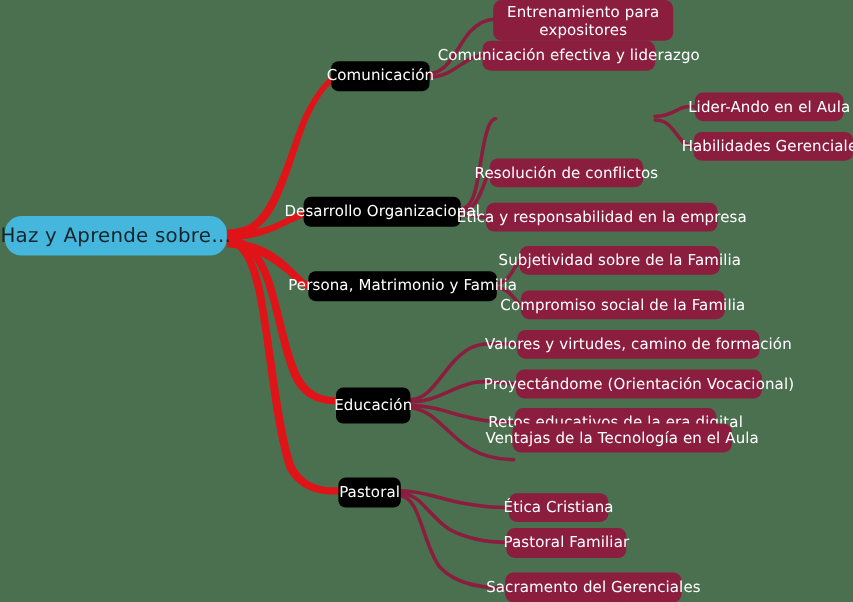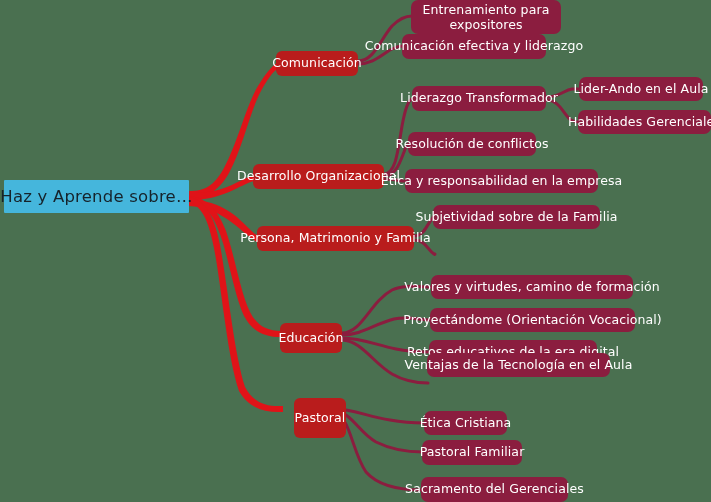--- a/index.html
+++ b/index.html
@@ -34,26 +34,26 @@
     color: #ffffff;
     line-height: 1.18;
     white-space: nowrap;
     border-radius: 7px;
     padding: 0 9px;
     letter-spacing: 0.1px;
   }
   .node.root {
     background: #45b6dc;
     color: #16232b;
-    border-radius: 1px;
+    border-radius: 14px;
     font-size: 16.5px;
     letter-spacing: 0.2px;
   }
   .node.branch {
-    background: #b91c1c;
+    background: #000000;
     font-size: 12.5px;
     border-radius: 6px;
   }
   .node.leaf {
     background: #8b1d3f;
     font-size: 12.5px;
     border-radius: 7px;
   }
   .node.leaf.two-line {
     white-space: normal;
@@ -122,60 +122,60 @@
   <div class="node leaf two-line" style="left:411px; top:0px; width:150px; height:34px;">
     <span>Entrenamiento para expositores</span>
   </div>
   <div class="node leaf" style="left:402px; top:34px; width:144px; height:25px;">
     <span>Comunicación efectiva y liderazgo</span>
   </div>
 
   <div class="node branch" style="left:253px; top:164px; width:131px; height:25px;">
     <span>Desarrollo Organizacional</span>
   </div>
-  <div class="node leaf" style="left:412px; top:86px; width:134px; height:25px;">
-    <span>Liderazgo Transformador</span>
-  </div>
   <div class="node leaf" style="left:579px; top:77px; width:124px; height:24px;">
     <span>Lider-Ando en el Aula</span>
   </div>
   <div class="node leaf" style="left:578px; top:110px; width:133px; height:24px;">
     <span>Habilidades Gerenciales</span>
   </div>
   <div class="node leaf" style="left:408px; top:132px; width:128px; height:24px;">
     <span>Resolución de conflictos</span>
   </div>
   <div class="node leaf" style="left:405px; top:169px; width:193px; height:24px;">
     <span>Ética y responsabilidad en la empresa</span>
   </div>
 
   <div class="node branch" style="left:257px; top:226px; width:157px; height:25px;">
     <span>Persona, Matrimonio y Familia</span>
   </div>
   <div class="node leaf" style="left:433px; top:205px; width:167px; height:24px;">
     <span>Subjetividad sobre de la Familia</span>
   </div>
+  <div class="node leaf" style="left:434px; top:242px; width:170px; height:24px;">
+    <span>Compromiso social de la Familia</span>
+  </div>
 
   <div class="node branch" style="left:280px; top:323px; width:62px; height:30px;">
     <span>Educación</span>
   </div>
   <div class="node leaf" style="left:430px; top:308px; width:205px; height:24px;">
     <span>Proyectándome (Orientación Vocacional)</span>
   </div>
   <div class="node leaf" style="left:431px; top:275px; width:202px; height:24px;">
     <span>Valores y virtudes, camino de formación</span>
   </div>
   <div class="node leaf" style="left:429px; top:340px; width:168px; height:24px;">
     <span>Retos educativos de la era digital</span>
   </div>
   <div class="node leaf" style="left:427px; top:353px; width:183px; height:24px;">
     <span>Ventajas de la Tecnología en el Aula</span>
   </div>
 
-  <div class="node branch" style="left:282px; top:398px; width:52px; height:40px;margin-left:12px;">
+  <div class="node branch" style="left:282px; top:398px; width:52px; height:25px;">
     <span>Pastoral</span>
   </div>
   <div class="node leaf" style="left:424px; top:411px; width:83px; height:24px;">
     <span>Ética Cristiana</span>
   </div>
   <div class="node leaf" style="left:422px; top:440px; width:100px; height:25px;">
     <span>Pastoral Familiar</span>
   </div>
   <div class="node leaf" style="left:421px; top:477px; width:147px; height:25px;">
     <span>Sacramento del Gerenciales</span>

